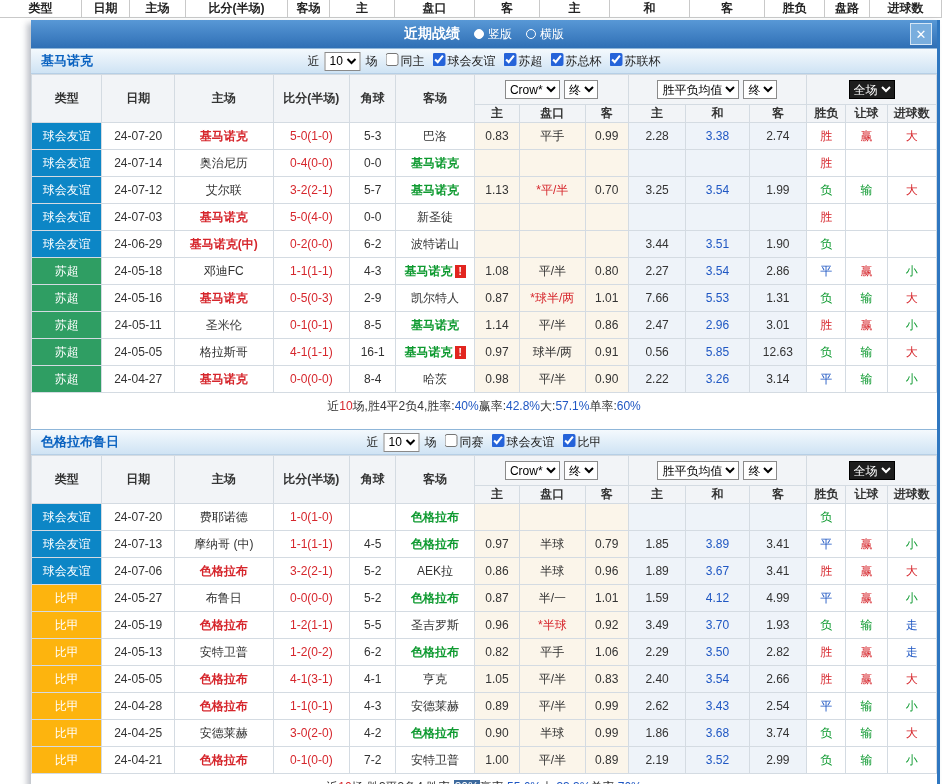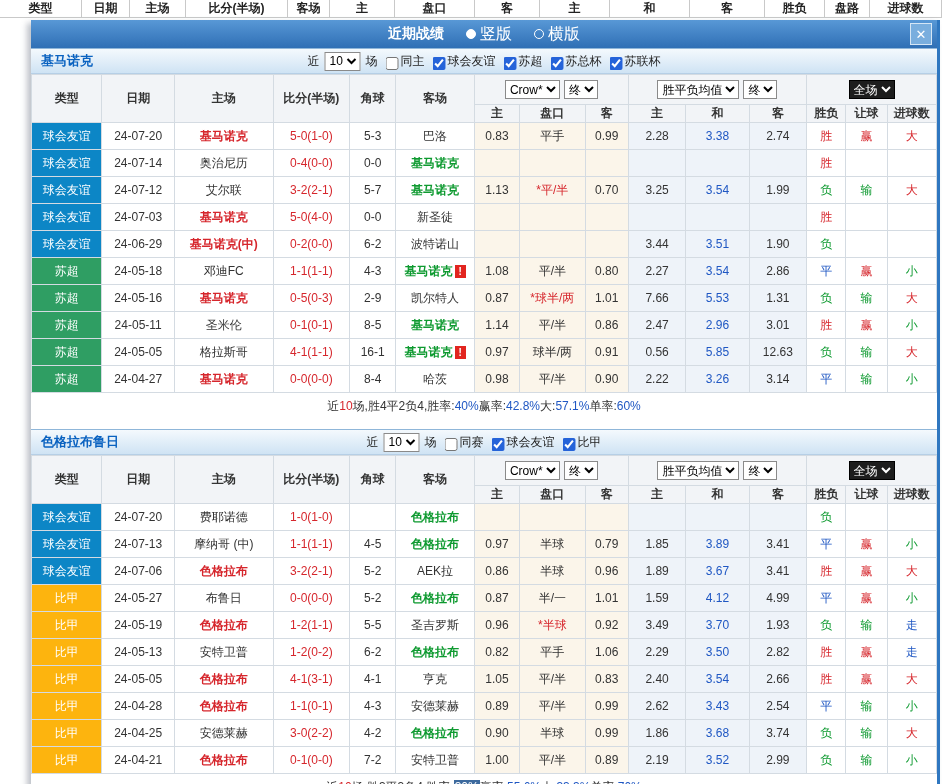--- a/index.html
+++ b/index.html
@@ -16,37 +16,37 @@
 .bgrow .c:nth-child(5){width:42px}.bgrow .c:nth-child(6){width:65px}
 .bgrow .c:nth-child(7){width:80px}.bgrow .c:nth-child(8){width:65px}
 .bgrow .c:nth-child(9){width:70px}.bgrow .c:nth-child(10){width:80px}
 .bgrow .c:nth-child(11){width:75px}.bgrow .c:nth-child(12){width:60px}
 .bgrow .c:nth-child(13){width:45px}.bgrow .c:nth-child(14){width:72px}
 
 
 .popup{position:relative;margin:2px 0 0 31px;width:909px;background:#fff;
        border-right:3px solid #2f77c0;box-shadow:-4px 3px 6px rgba(110,120,135,.45)}
 .titlebar{height:28px;background:linear-gradient(#5898d6,#2f6fb5);color:#fff;position:relative;
-          display:flex;align-items:center;justify-content:center;gap:22px}
+          display:flex;align-items:center;justify-content:center;gap:14px}
 .titlebar .title{font-weight:bold;font-size:14px}
-.radio-opt{display:inline-flex;align-items:center;gap:4px;cursor:pointer;font-size:16px;color:#fff}
+.radio-opt{display:inline-flex;align-items:center;gap:4px;cursor:pointer;font-size:12px;color:#fff}
 .radio{width:10px;height:10px;border:1px solid #fff;border-radius:50%;background:transparent;display:inline-block}
 .radio.checked{background:#fff}
 .closebtn{position:absolute;right:5px;top:3px;width:22px;height:22px;background:#79aede;
           border:1px solid #d5e6f5;color:#fff;font-weight:bold;font-size:13px;
           display:flex;align-items:center;justify-content:center;cursor:pointer}
 
 
 .section{margin-bottom:10px}
 .teambar{height:26px;background:linear-gradient(#f4f9fd,#cfe3f4);border-top:1px solid #8fb6d9;
          border-bottom:1px solid #b6cfe6;display:flex;align-items:center;position:relative}
 .teamname{color:#0a62c0;font-weight:bold;font-size:13px;padding-left:10px}
 .filters{position:absolute;left:50%;transform:translateX(-50%);display:flex;align-items:center;
          gap:3px;white-space:nowrap;color:#222}
-.filters label{display:inline-flex;align-items:flex-end;margin-left:5px;cursor:pointer}
+.filters label{display:inline-flex;align-items:flex-start;margin-left:5px;cursor:pointer}
 .filters input{width:13px;height:13px;accent-color:#2563d9;margin:0 2px 0 0}
 select.sel{height:19px;font-size:12px;margin:0 2px;border:1px solid #8a8a8a;background:#fff}
 select.dark{background:#1d1d1d;color:#fff;border:1px solid #000}
 
 
 table{border-collapse:collapse;width:100%;table-layout:fixed;text-align:center}
 th,td{border:1px solid #d4dbe2;padding:0;overflow:hidden;white-space:nowrap}
 thead tr.h1 th{height:30px;background:#f2f4f7;font-weight:bold}
 thead tr.h2 th{height:18px;background:#f2f4f7;font-weight:bold}
 tbody td{height:27px}
@@ -553,21 +553,21 @@
               <td class="c-b">3.43</td>
               <td>2.54</td>
               <td class="c-b">平</td>
               <td class="c-g">输</td>
               <td class="c-g">小</td>
             </tr>
             <tr>
               <td class="lg lg-yellow">比甲</td>
               <td>24-04-25</td>
               <td><span class="c-k">安德莱赫</span></td>
-              <td class="score">3-0(2-2)</td>
+              <td class="score">3-0(2-0)</td>
               <td>4-2</td>
               <td><span class="team-foc c-g">色格拉布</span></td>
               <td>0.90</td>
               <td class="c-k">半球</td>
               <td>0.99</td>
               <td>1.86</td>
               <td class="c-b">3.68</td>
               <td>3.74</td>
               <td class="c-g">负</td>
               <td class="c-g">输</td>

